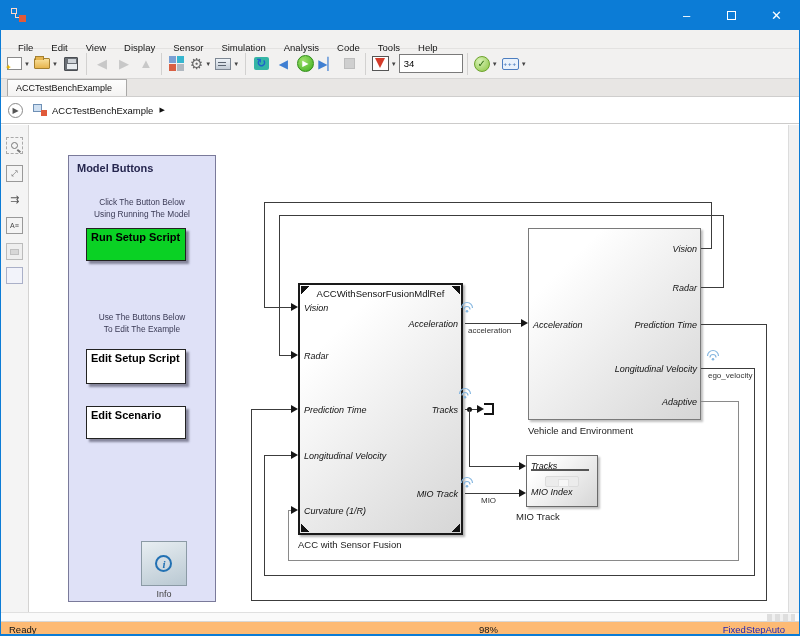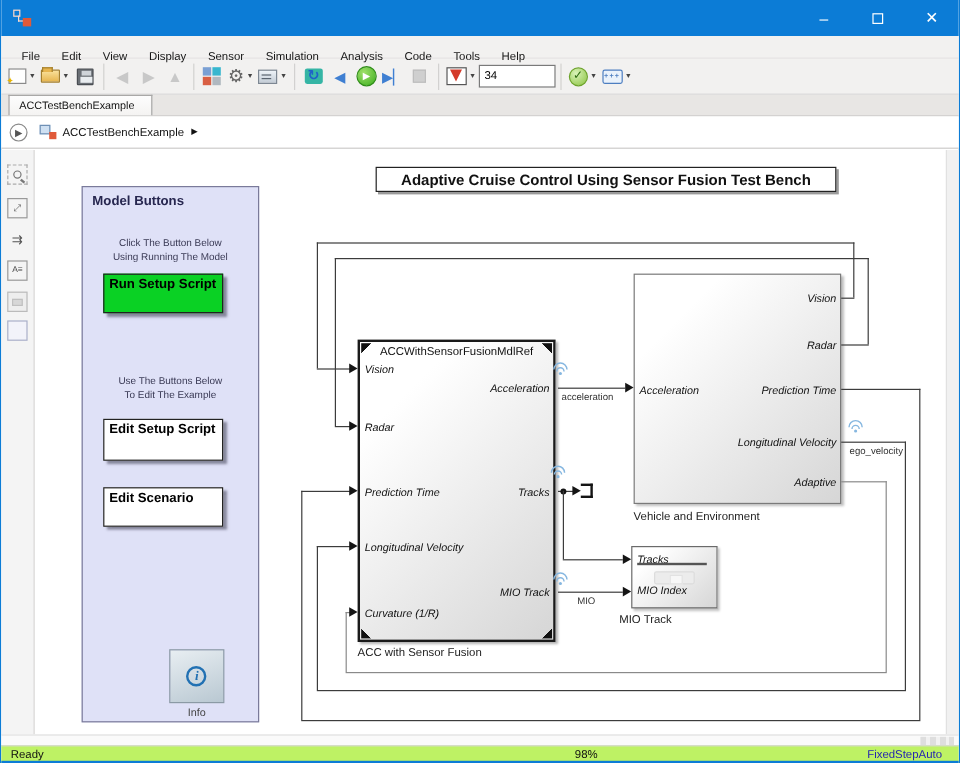--- a/index.html
+++ b/index.html
@@ -129,21 +129,21 @@
   .ahead { position:absolute; width:0; height:0; border-top:4px solid transparent; border-bottom:4px solid transparent; border-left:7px solid #151515; }
   .bdot { position:absolute; width:5px; height:5px; border-radius:50%; background:#151515; }
   .term { position:absolute; width:10px; height:12px; border-top:2px solid #151515; border-bottom:2px solid #151515; border-right:2px solid #151515; }
   .siglab { position:absolute; font-size:8px; color:#333; white-space:nowrap; }
   .wifi { position:absolute; width:14px; height:12px; }
 
   
   .hscroll { position:absolute; left:0; right:0; top:612px; height:9px; background:#fafafa; border-top:1px solid #e0e0e0; }
   .hscroll .grip { position:absolute; right:4px; top:1px; width:28px; height:7px;
                    background:repeating-linear-gradient(90deg,#dedede 0 5px,#f1f1f1 5px 8px); }
-  .statusbar { position:absolute; left:0; right:0; top:621px; height:15px; background:#bef264; border-top:1px solid #d8d7d6;
+  .statusbar { position:absolute; left:0; right:0; top:621px; height:15px; background:#fdba74; border-top:1px solid #d8d7d6;
                display:flex; align-items:center; font-size:9.5px; color:#111; }
   .sb-left { margin-left:8px; }
   .sb-zoom { position:absolute; left:478px; }
   .sb-right { margin-left:auto; margin-right:14px; color:#2525b0; }
   .bottom-border { position:absolute; left:0; right:0; top:634px; height:2px; background:#0c7cd6; }
 </style>
 </head>
 <body>
 
 <div class="titlebar">
@@ -276,21 +276,20 @@
     <span class="pal-icon pi-arrows" style="top:66px">⇉</span>
     <span class="pal-icon pi-annot" style="top:92px">A≡</span>
     <span class="pal-icon pi-image" style="top:118px">
         <span class="mt"></span>
       </span>
     <span class="pal-icon pi-area" style="top:142px"></span>
   </div>
 
   <div class="canvas">
 
-    <div class="model-title">Adaptive Cruise Control Using Sensor Fusion Test Bench</div>
 
     <div class="panel">
       <div class="panel-title">Model Buttons</div>
       <div class="panel-hint" style="top:40px">Click The Button Below</div>
       <div class="panel-hint" style="top:52px">Using Running The Model</div>
       <div class="pbtn green" style="top:72px; height:33px">Run Setup Script</div>
       <div class="panel-hint" style="top:155px">Use The Buttons Below</div>
       <div class="panel-hint" style="top:167px">To Edit The Example</div>
       <div class="pbtn white" style="top:193px; height:35px">Edit Setup Script</div>
       <div class="pbtn white" style="top:250px; height:33px">Edit Scenario</div>

